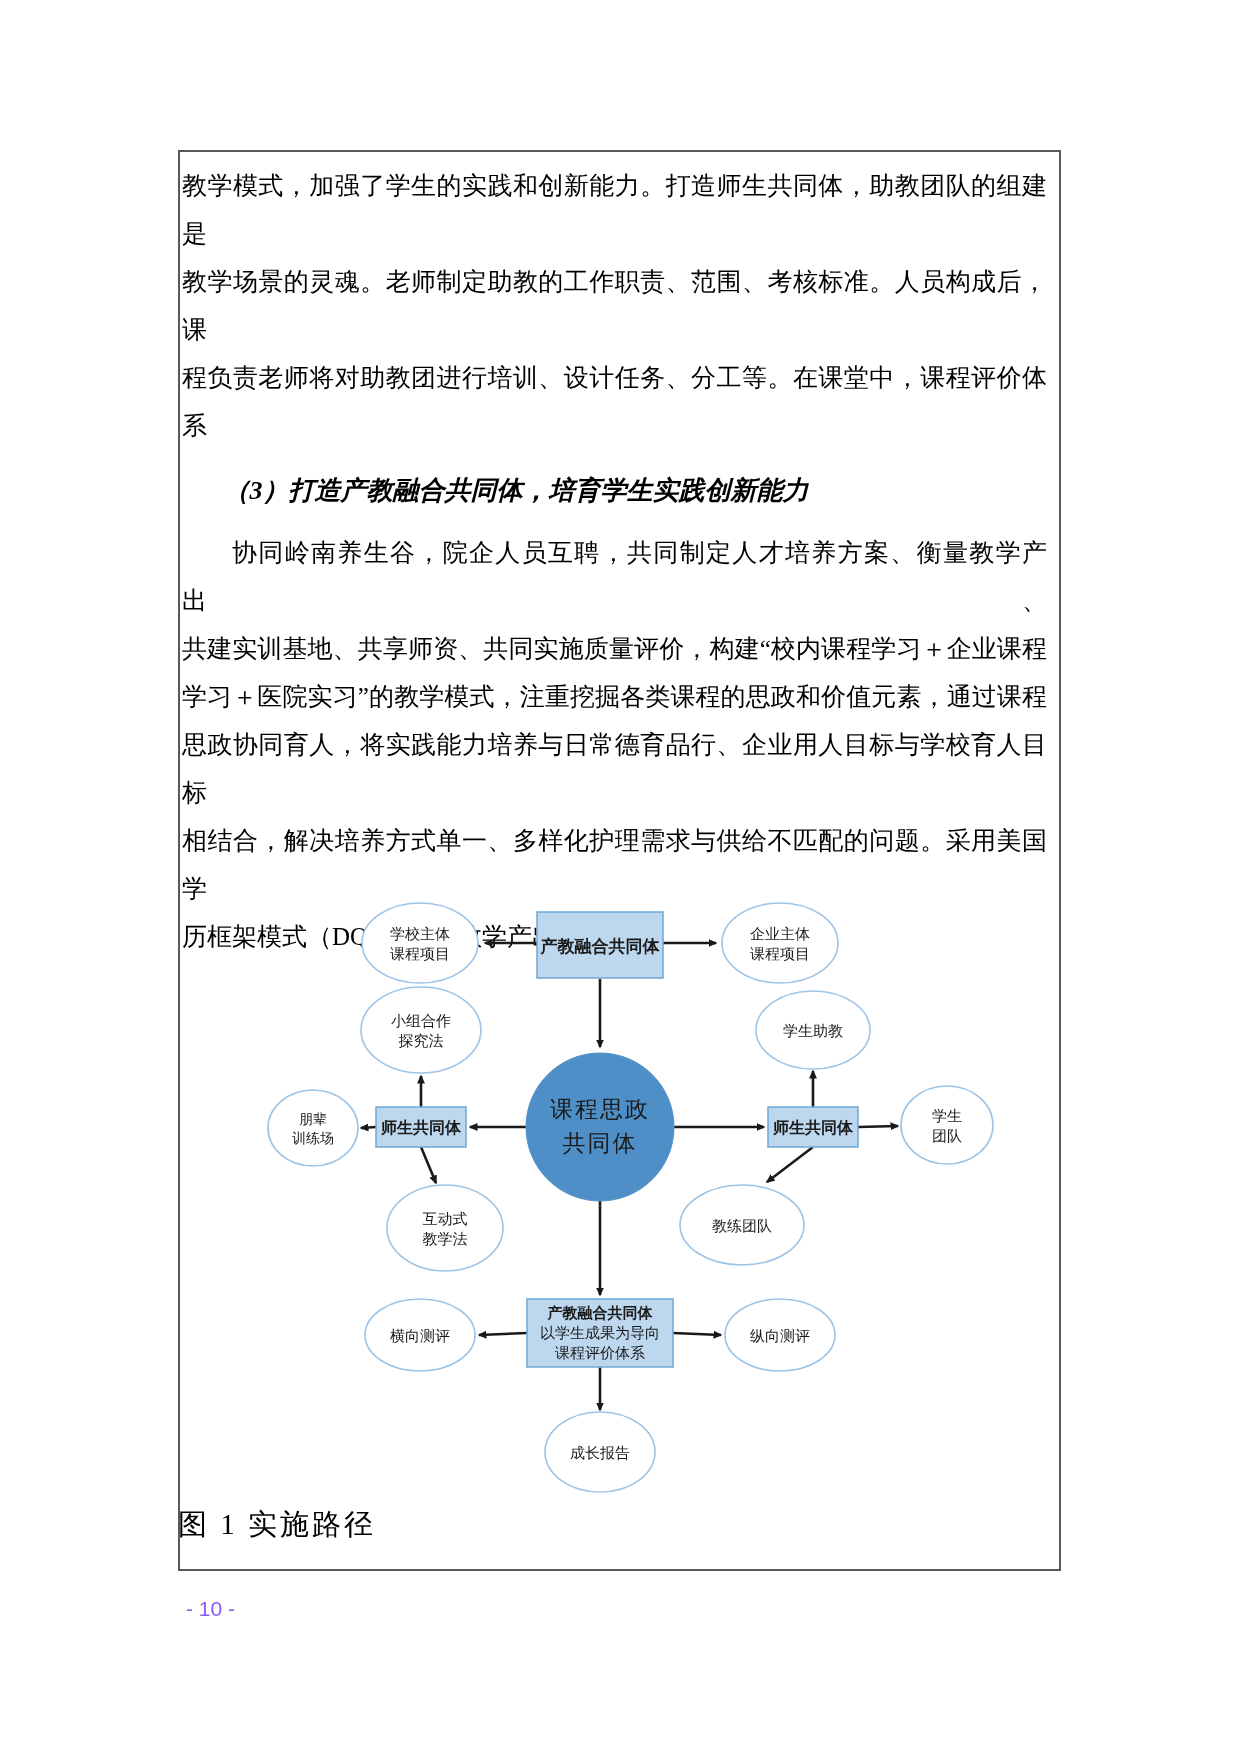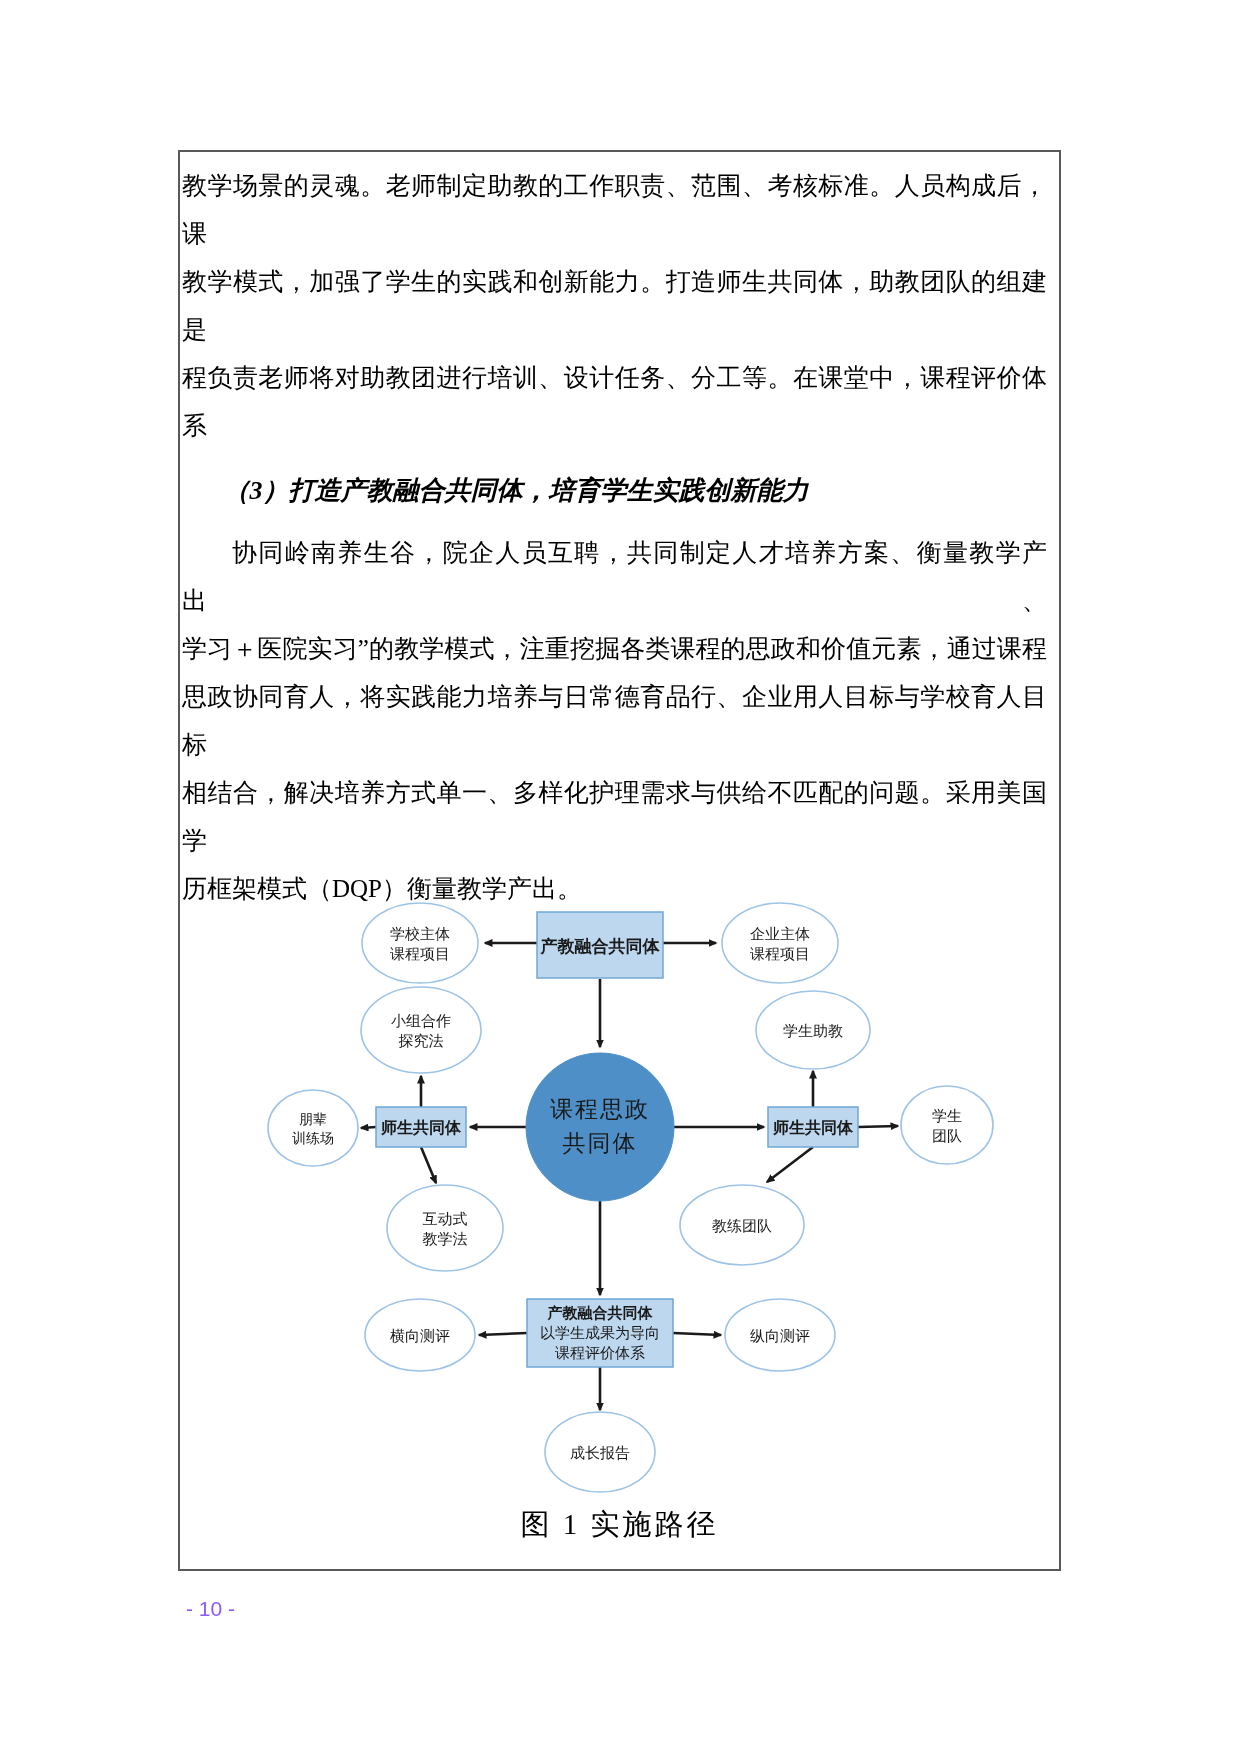--- a/index.html
+++ b/index.html
@@ -33,21 +33,21 @@
   .p-block3 { margin-top:14px; }
   .figure-area {
     position:absolute;
     left:235px; top:895px;
     width:770px; height:600px;
   }
   .figure-caption {
     position:absolute;
     left:178px; top:1505px;
     width:883px;
-    text-align:center;
+    text-align:left;
     font-size:29px;
     letter-spacing:3px;
   }
   .page-number {
     position:absolute;
     left:186px; top:1597px;
     font-size:21px;
     font-family:"Liberation Sans","DejaVu Sans",sans-serif;
     color:#8b5cf6;
   }
@@ -59,30 +59,31 @@
   .node-ellipse { fill:#ffffff; stroke:#9dc3e6; stroke-width:1.6; }
   .center-circle { fill:#4e8fc7; stroke:#4e8fc7; }
   .arrow { stroke:#1a1a1a; stroke-width:2.6; fill:none; }
 </style>
 </head>
 <body>
 
 <div class="content-box">
 
   <div class="para lastleft">
+      <div class="tline">教学模式，加强了学生的实践和创新能力。打造师生共同体，助教团队的组建是</div>
       <div class="tline">教学场景的灵魂。老师制定助教的工作职责、范围、考核标准。人员构成后，课</div>
-      <div class="tline">教学模式，加强了学生的实践和创新能力。打造师生共同体，助教团队的组建是</div>
       <div class="tline">程负责老师将对助教团进行培训、设计任务、分工等。在课堂中，课程评价体系</div>
     </div>
 
 
   <div class="heading">（3）打造产教融合共同体，培育学生实践创新能力</div>
 
   <div class="para lastleft indent-first p-block3">
       <div class="tline">协同岭南养生谷，院企人员互聘，共同制定人才培养方案、衡量教学产出、</div>
+      <div class="tline">共建实训基地、共享师资、共同实施质量评价，构建“校内课程学习＋企业课程</div>
       <div class="tline">学习＋医院实习”的教学模式，注重挖掘各类课程的思政和价值元素，通过课程</div>
       <div class="tline">思政协同育人，将实践能力培养与日常德育品行、企业用人目标与学校育人目标</div>
       <div class="tline">相结合，解决培养方式单一、多样化护理需求与供给不匹配的问题。采用美国学</div>
       <div class="tline">历框架模式（DQP）衡量教学产出。</div>
     </div>
 
 </div>
 
 <div class="figure-area">
 <svg width="770" height="600" viewBox="0 0 770 600" xmlns="http://www.w3.org/2000/svg">

